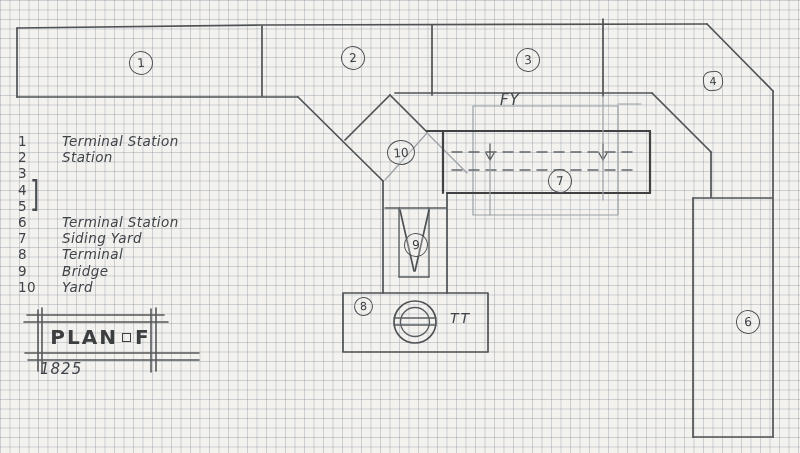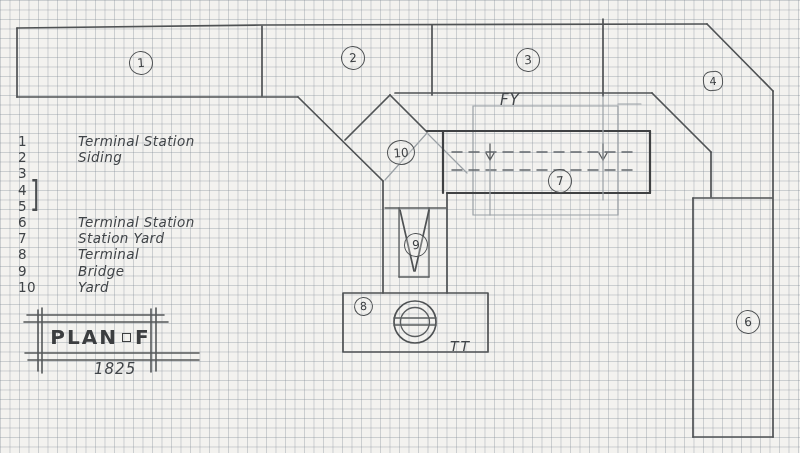--- a/index.html
+++ b/index.html
@@ -26,32 +26,32 @@
   .marker{
     position:absolute;display:flex;align-items:center;justify-content:center;
     border:1.6px solid #4f5254;border-radius:50%;
     font-size:12px;color:#3d4043;background:rgba(243,242,239,.25);
     transform:rotate(-4deg);
   }
   .hand{font-style:oblique;letter-spacing:.4px;color:#404448;}
   .legend{position:absolute;left:14px;top:133px;}
   .legend-row{display:flex;height:16.2px;line-height:16.2px;font-size:13.5px;}
   .legend-num{width:26px;padding-left:4px;font-style:normal;}
-  .legend-label{margin-left:34px;white-space:nowrap;}
+  .legend-label{margin-left:18px;white-space:nowrap;}
   .legend-bracket{position:absolute;left:30px;top:182px;font-size:24px;line-height:1;
     transform:scaleY(1.5);color:#4a4d50;}
   .fy-label{position:absolute;left:500px;top:91px;font-size:15px;letter-spacing:1px;}
-  .tt-label{position:absolute;left:450px;top:310px;font-size:14px;letter-spacing:2px;margin-top:28px;}
+  .tt-label{position:absolute;left:450px;top:310px;font-size:14px;letter-spacing:2px;}
   .title-block-text{
     position:absolute;left:48px;top:325px;width:105px;text-align:center;
     font-size:20px;font-weight:600;letter-spacing:2px;color:#3c3e40;
     display:flex;align-items:center;justify-content:center;gap:4px;
   }
   .title-sq{display:inline-block;width:7px;height:7px;border:1.7px solid #3c3e40;}
-  .title-year{position:absolute;left:50px;top:360px;font-size:15px;letter-spacing:1px;padding-left:44px;}
+  .title-year{position:absolute;left:40px;top:360px;font-size:15px;letter-spacing:1px;}
 </style>
 </head>
 <body>
 
 <div id="canvas">
 
   <svg class="lines" width="800" height="453" viewBox="0 0 800 453">
 
     <g>
       <path class="ink" d="M17,28 L262,25 L707,24"></path>
@@ -135,41 +135,41 @@
   <div class="marker" style="left:404px;top:233px;width:22px;height:22px;">9</div>
   <div class="marker" style="left:387px;top:140px;width:26px;height:23px;font-size:12px;">10</div>
 
   <div class="legend hand">
     <div class="legend-row">
       <span class="legend-num">1</span>
       <span class="legend-label">Terminal Station</span>
     </div>
     <div class="legend-row">
       <span class="legend-num">2</span>
-      <span class="legend-label">Siding</span>
+      <span class="legend-label">Station</span>
     </div>
     <div class="legend-row">
       <span class="legend-num">3</span>
       <span class="legend-label"></span>
     </div>
     <div class="legend-row">
       <span class="legend-num">4</span>
       <span class="legend-label"></span>
     </div>
     <div class="legend-row">
       <span class="legend-num">5</span>
       <span class="legend-label"></span>
     </div>
     <div class="legend-row">
       <span class="legend-num">6</span>
       <span class="legend-label">Terminal Station</span>
     </div>
     <div class="legend-row">
       <span class="legend-num">7</span>
-      <span class="legend-label">Station Yard</span>
+      <span class="legend-label">Siding Yard</span>
     </div>
     <div class="legend-row">
       <span class="legend-num">8</span>
       <span class="legend-label">Terminal</span>
     </div>
     <div class="legend-row">
       <span class="legend-num">9</span>
       <span class="legend-label">Bridge</span>
     </div>
     <div class="legend-row">

